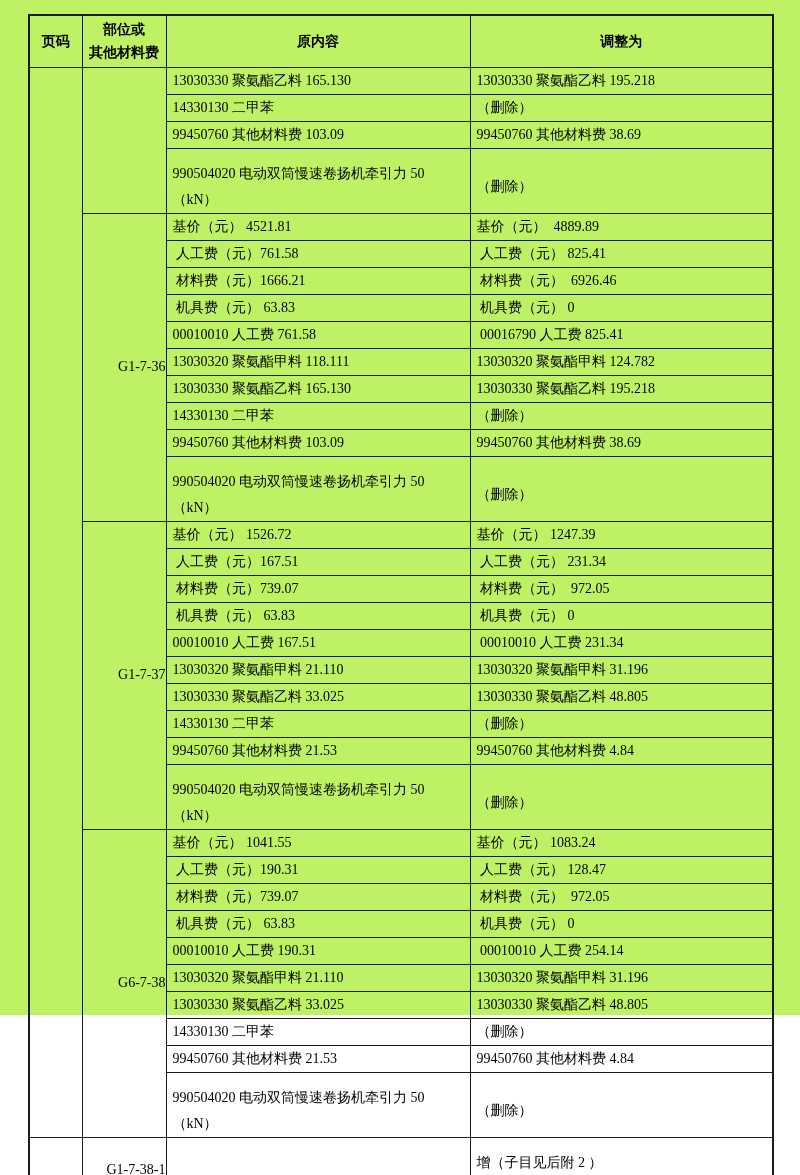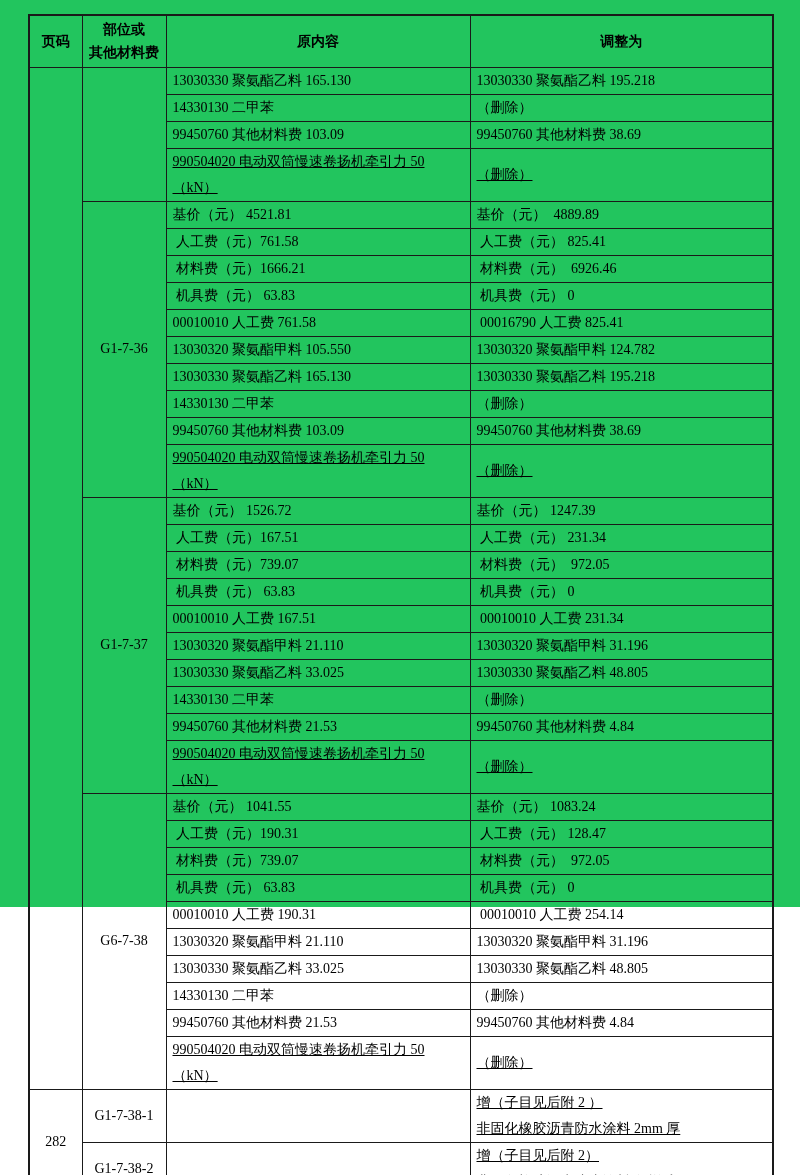--- a/index.html
+++ b/index.html
@@ -6,22 +6,22 @@
   html, body { background: #ffffff; }
   body {
     width: 800px;
     height: 1175px;
     font-family: "Liberation Serif", "DejaVu Serif", serif;
     color: #000000;
     overflow: hidden;
   }
   .page {
     width: 800px;
-    height: 907px;
-    background: #22c55e;
+    height: 1015px;
+    background: #bef264;
     padding: 14px 0 0 28px;
   }
   table.adj {
     border-collapse: collapse;
     table-layout: fixed;
     width: 744px;
     border: 2px solid #1a1a1a;
   }
   table.adj th, table.adj td {
     border: 1px solid #1a1a1a;
@@ -31,34 +31,34 @@
     overflow: hidden;
   }
   table.adj th {
     font-weight: bold;
     text-align: center;
     height: 52px;
     line-height: 23px;
     white-space: pre-line;
   }
   td.col-page, td.col-code {
-    text-align: center;
+    text-align: right;
     font-size: 13px;
     white-space: nowrap;
     margin-left: 44px;
   }
   td.col-page { font-size: 14px; }
   td.col-content {
     text-align: left;
     padding-left: 6px;
     white-space: pre-wrap;
     line-height: 26px;
   }
   tr.single { height: 26px; }
-  tr.tall td.col-content { padding-top: 0; padding-bottom: 0; text-decoration: underline; }
+  tr.tall td.col-content { padding-top: 12px; padding-bottom: 0; }
   tr.tall { height: 52px; }
 </style>
 </head>
 <body>
 
 <div class="page">
   <table class="adj">
     <colgroup>
       <col style="width:53px">
       <col style="width:84px">
@@ -110,21 +110,21 @@
         </tr>
         <tr class="single">
           <td class="col-content"> 机具费（元） 63.83</td>
           <td class="col-content"> 机具费（元） 0</td>
         </tr>
         <tr class="single">
           <td class="col-content">00010010 人工费 761.58</td>
           <td class="col-content"> 00016790 人工费 825.41</td>
         </tr>
         <tr class="single">
-          <td class="col-content">13030320 聚氨酯甲料 105.550</td>
+          <td class="col-content">13030320 聚氨酯甲料 118.111</td>
           <td class="col-content">13030320 聚氨酯甲料 124.782</td>
         </tr>
         <tr class="single">
           <td class="col-content">13030330 聚氨酯乙料 165.130</td>
           <td class="col-content">13030330 聚氨酯乙料 195.218</td>
         </tr>
         <tr class="single">
           <td class="col-content">14330130 二甲苯</td>
           <td class="col-content">（删除）</td>
         </tr>

